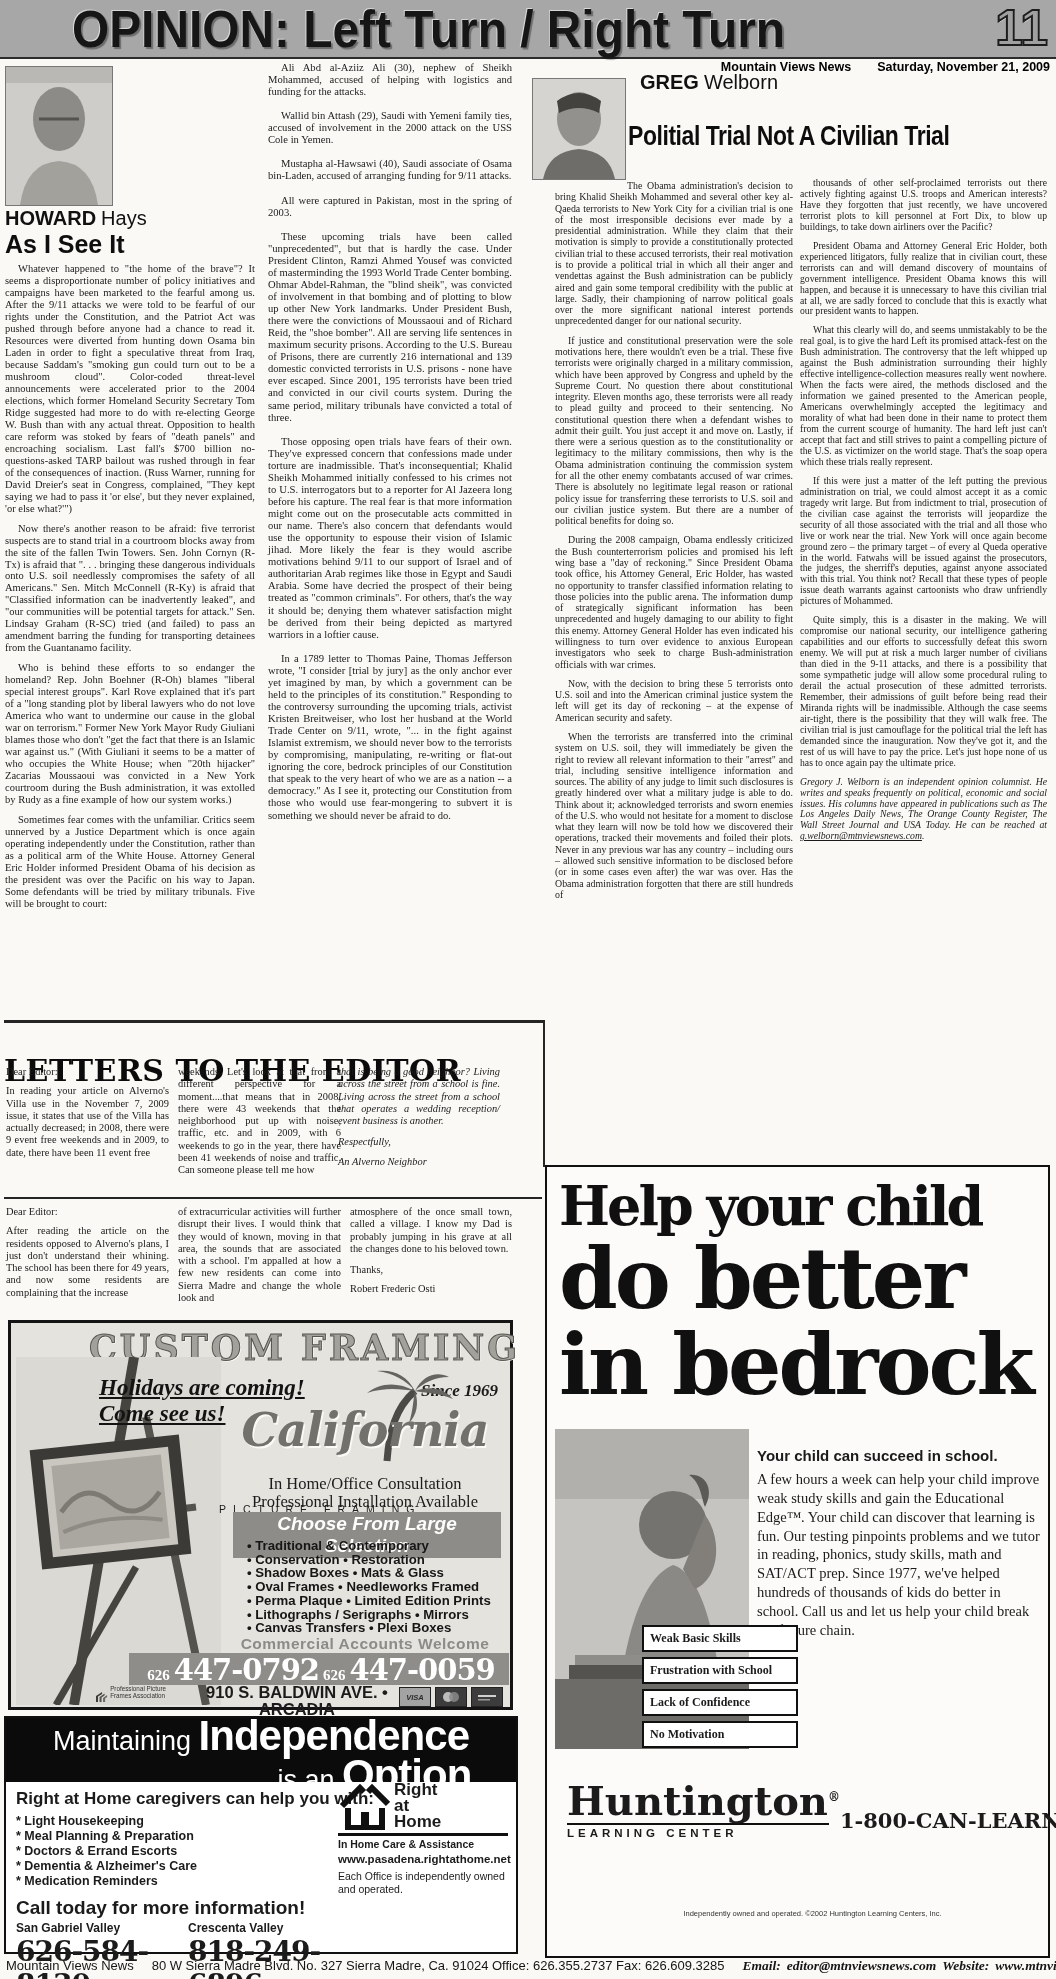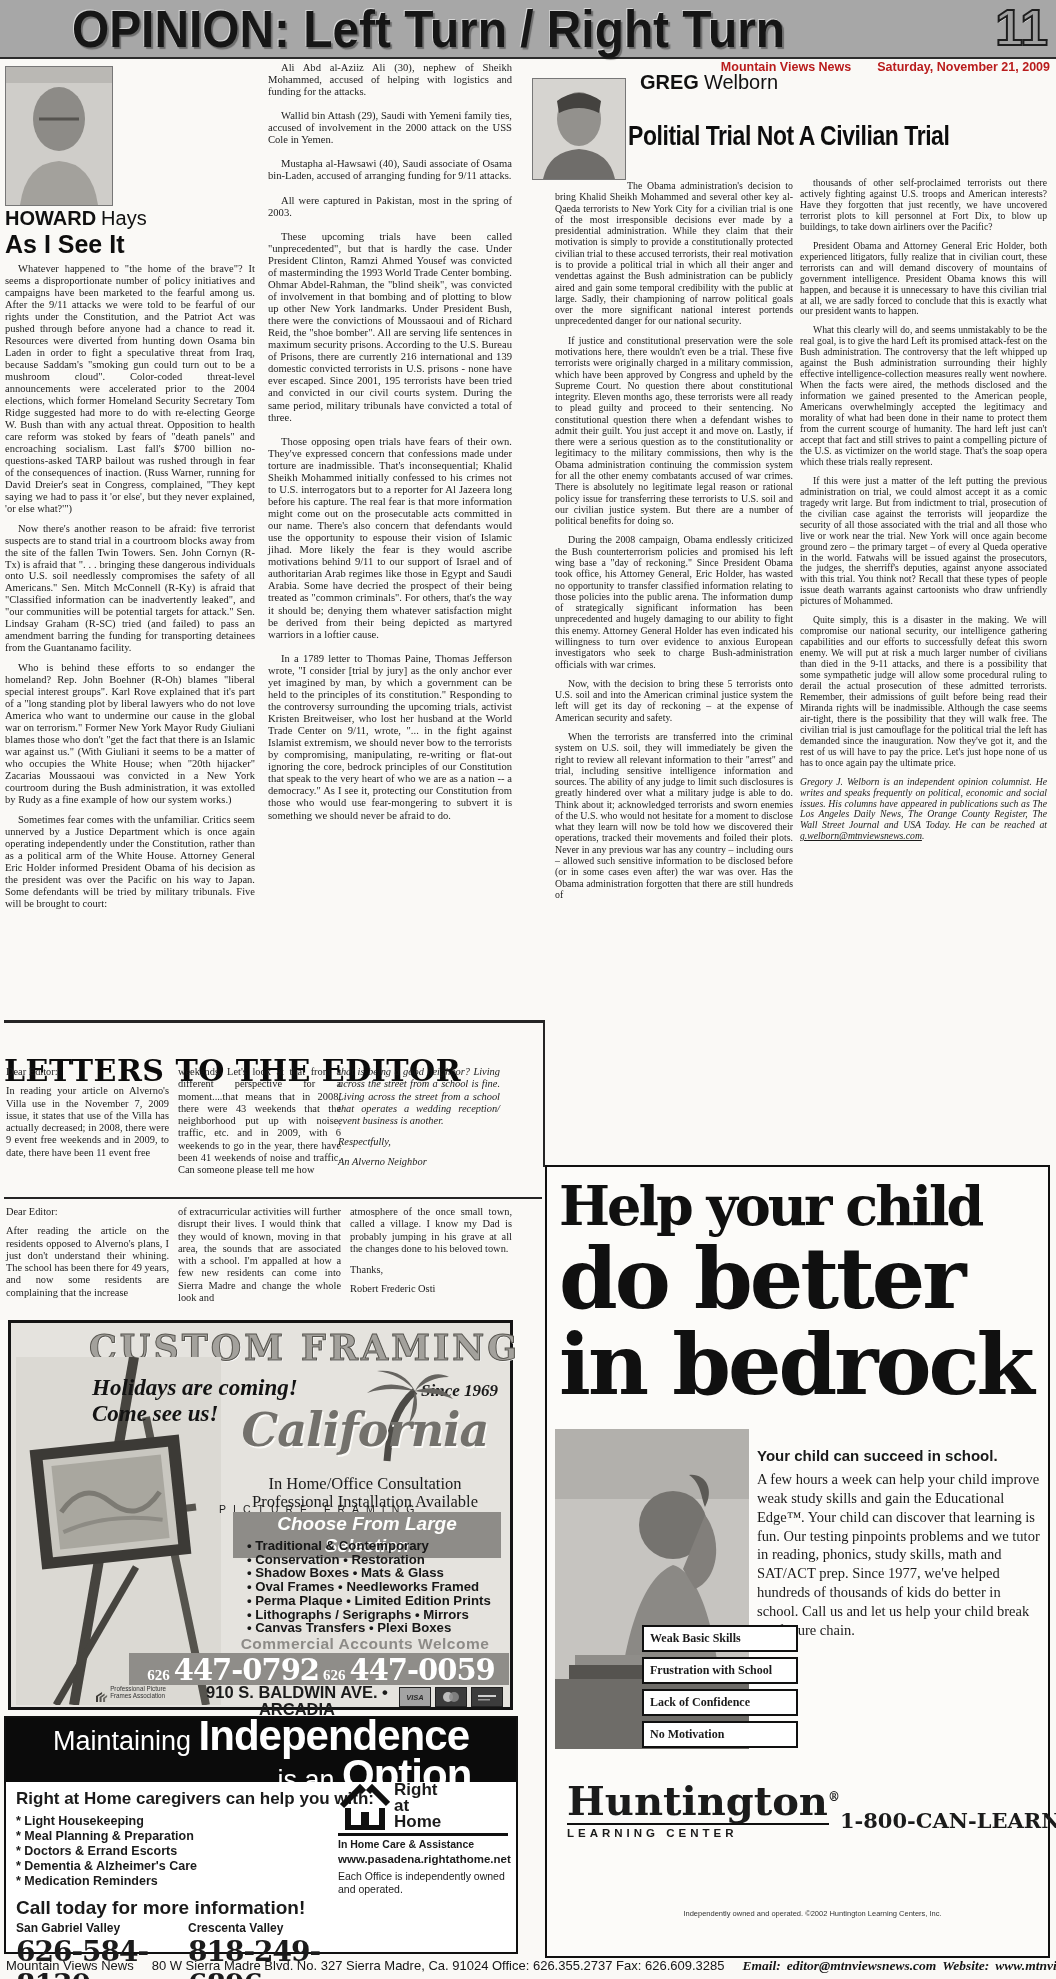--- a/index.html
+++ b/index.html
@@ -10,21 +10,21 @@
   .masthead{position:absolute;left:0;top:0;width:1056px;height:57px;background:#a7a7a7;
             border-bottom:2px solid #2c2c2c;}
   .masthead-title{position:absolute;left:72px;top:1px;font-family:"Liberation Sans",sans-serif;
             font-weight:bold;font-size:52px;line-height:56px;color:#161616;
             transform:scaleX(.92);transform-origin:left center;white-space:nowrap;
             text-shadow:-1px -1px 0 rgba(255,255,255,.55),2px 2px 1px rgba(0,0,0,.35);}
   .page-number{position:absolute;right:8px;top:0px;font-family:"Liberation Sans",sans-serif;
             font-weight:bold;font-size:50px;line-height:56px;color:#a0a0a0;
             -webkit-text-stroke:2px #1d1d1d;text-shadow:1px 1px 0 #fff;}
   .dateline{position:absolute;top:60px;right:6px;font-family:"Liberation Sans",sans-serif;
-            font-size:12.5px;font-weight:bold;color:#b91c1c;}
+            font-size:12.5px;font-weight:bold;color:#000000;}
   .dateline .paper{margin-right:26px;}
 
   
   .col{position:absolute;}
   .col p{margin:0 0 8px;text-align:justify;text-indent:13px;}
   #hays-col1{left:5px;top:62px;width:250px;font-size:10.5px;line-height:1.14;}
   #hays-col2{left:268px;top:62px;width:244px;font-size:10.6px;line-height:1.14;}
   #hays-col2 p{margin-bottom:12px;}
   #welborn-col1{left:555px;top:180px;width:238px;font-size:9.9px;line-height:1.14;}
   #welborn-col2{left:800px;top:178px;width:247px;font-size:9.7px;line-height:1.13;}
@@ -62,22 +62,22 @@
   .letter-col .signoff{text-align:left;margin-bottom:7px;}
   .letter-col .signature{text-align:left;margin:0;}
 
   
   .framing-ad{position:absolute;left:8px;top:1320px;width:505px;height:390px;background:#e5e3de;
               border:3px solid #141414;box-sizing:border-box;font-family:"Liberation Serif",serif;}
   .cf-headline{position:absolute;left:78px;right:8px;top:4px;text-align:center;
               font-family:"DejaVu Serif",serif;font-weight:bold;font-size:35px;letter-spacing:3px;
               color:#a3a19c;-webkit-text-stroke:1px #57554f;text-shadow:1px 1px 0 #fff;white-space:nowrap;}
   .cf-photo{position:absolute;left:5px;top:34px;width:205px;height:348px;}
-  .cf-tagline{position:absolute;left:81px;top:52px;font-style:italic;font-weight:bold;
-              font-size:23px;line-height:1.15;color:#131313;}
+  .cf-tagline{position:absolute;left:88px;top:52px;font-style:italic;font-weight:bold;
+              font-size:23px;line-height:1.15;color:#131313;text-decoration:underline;}
   .cf-since{position:absolute;right:12px;top:58px;font-style:italic;font-weight:bold;font-size:17px;}
   .cf-palm{position:absolute;left:316px;top:40px;}
   .cf-brand{position:absolute;left:208px;top:84px;width:292px;text-align:center;
               font-family:"DejaVu Serif",serif;font-style:italic;font-weight:bold;font-size:46px;
               line-height:1;color:#73716c;letter-spacing:-1px;text-shadow:1.5px 1.5px 0 #fbfaf7;}
   .cf-brand-sub{position:absolute;left:208px;top:136px;width:292px;text-align:left;
               font-family:"Liberation Sans",sans-serif;font-size:10.5px;letter-spacing:7px;color:#1e1e1e;margin-top:44px;}
   .cf-line1{position:absolute;left:208px;top:151px;width:292px;text-align:center;font-size:16.5px;}
   .cf-line2{position:absolute;left:208px;top:169px;width:292px;text-align:center;font-size:16.5px;}
   .cf-banner{position:absolute;left:222px;top:189px;width:268px;box-sizing:border-box;

